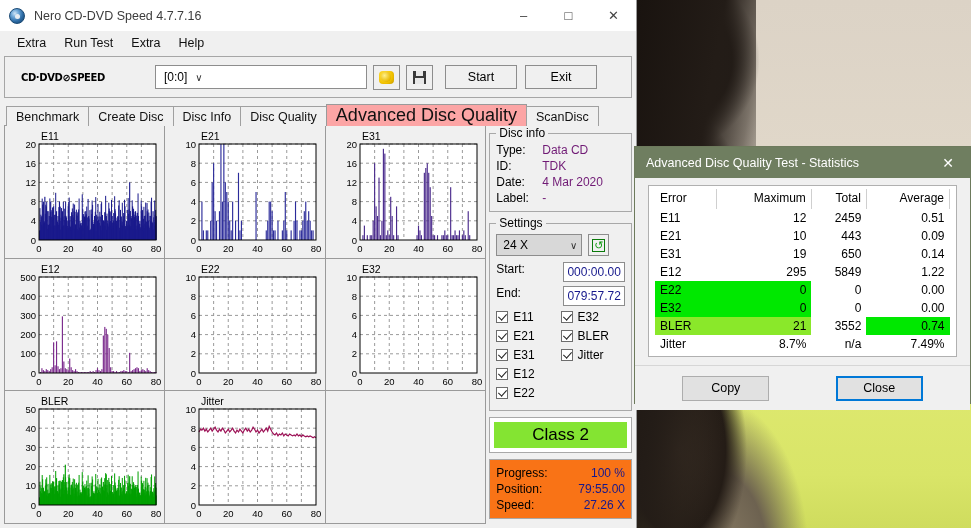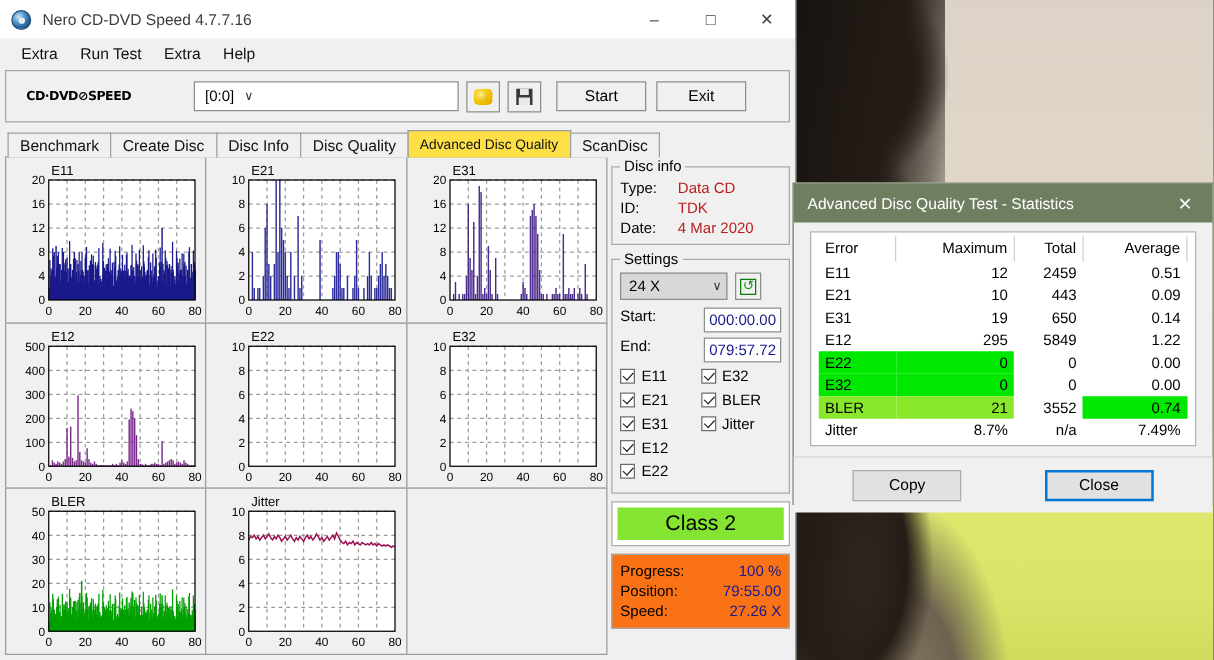--- a/index.html
+++ b/index.html
@@ -85,39 +85,39 @@
   .floppy-ico:after{content:"";position:absolute;left:2px;bottom:0;width:9px;height:6px;background:#e8e8e8;}
   .tbtn{height:24px;border:1px solid #8d8d8d;background:#f0f0f0;display:flex;align-items:center;justify-content:center;
     font-size:12.5px;color:#000;}
   #btn-start{width:72px;margin-left:12px;}
   #btn-exit{width:72px;margin-left:8px;}
 
   
   #tabstrip{height:22px;margin:6px 0 0 6px;display:flex;align-items:flex-end;flex:none;position:relative;z-index:2;}
   .tab{height:20px;border:1px solid #a0a0a0;border-bottom:none;background:#f0f0f0;
     display:flex;align-items:center;padding:0 9px;font-size:12.5px;color:#111;margin-right:-1px;text-align:center;}
-  .tab.active{height:22px;background:#fde047;border-color:#9a9a9a;font-size:11px;}
+  .tab.active{height:22px;background:#fca5a5;border-color:#9a9a9a;font-size:18px;}
 
   
   #content{flex:1;display:flex;padding:0 4px 4px 4px;gap:4px;position:relative;}
 
   
   #graphs{width:482px;display:flex;flex-direction:column;}
   .graph-row{display:flex;flex:1;}
   .graph-cell{flex:1;border:1px solid #9a9a9a;background:#f0f0f0;margin:-1px -1px 0 0;position:relative;}
   .chart-wrap{position:absolute;inset:0;}
   svg{display:block;}
 
   
   #rightpanel{width:143px;display:flex;flex-direction:column;gap:0px;}
   fieldset{border:1px solid #a8a8a8;padding:2px 6px 5px 6px;position:relative;}
   legend{font-size:12px;color:#000;padding:0 3px;}
   .kv{display:flex;font-size:12px;line-height:16px;}
   .kv .k{width:46px;color:#000;}
-  .kv .v{color:#b91c1c;}
+  .kv .v{color:#701a75;}
   #settings-box{margin-top:4px;flex:none;}
   #speed-row{display:flex;align-items:center;gap:6px;margin:2px 0 6px 0;}
   #speed-sel{width:86px;height:22px;border:1px solid #8d8d8d;background:#d8d8d8;display:flex;align-items:center;
     padding:0 4px 0 6px;font-size:12px;color:#000;}
   #speed-sel span.sv{flex:1;}
   #refresh-btn{width:21px;height:22px;border:1px solid #8d8d8d;background:#f0f0f0;display:flex;align-items:center;justify-content:center;}
   .refresh-ico{width:13px;height:13px;border:1px solid #0a7a0a;color:#0a9a0a;font-size:11px;line-height:11px;text-align:center;}
   .se-row{display:flex;align-items:flex-start;margin-bottom:4px;gap:29px;}
   .se-row .lbl{width:38px;font-size:12px;color:#000;}
   .se-row .fld{flex:1;height:20px;border:1px solid #8d8d8d;background:#fff;font-size:12px;color:#16188c;
@@ -1350,20 +1350,24 @@
           <span class="v">Data CD</span>
         </div>
         <div class="kv">
           <span class="k">ID:</span>
           <span class="v">TDK</span>
         </div>
         <div class="kv">
           <span class="k">Date:</span>
           <span class="v">4 Mar 2020</span>
         </div>
+        <div class="kv">
+          <span class="k">Label:</span>
+          <span class="v">-</span>
+        </div>
       </fieldset>
 
       <fieldset id="settings-box">
         <legend>Settings</legend>
 
         <div id="speed-row">
           <div id="speed-sel">
             <span class="sv">24 X</span>
             <span class="chev">∨</span>
           </div>

